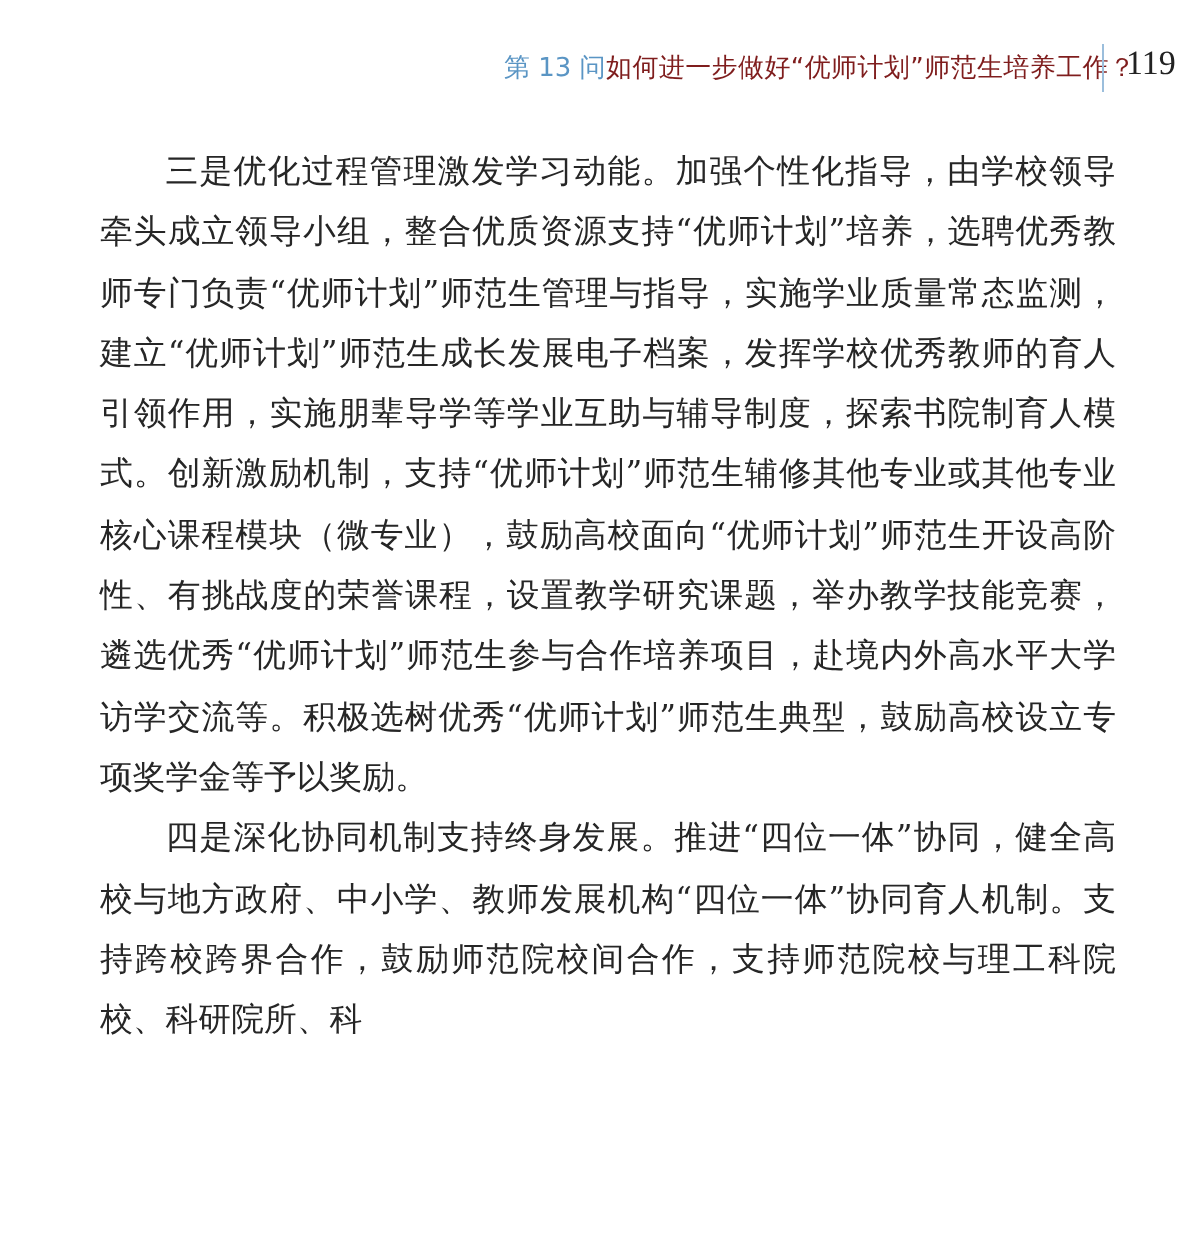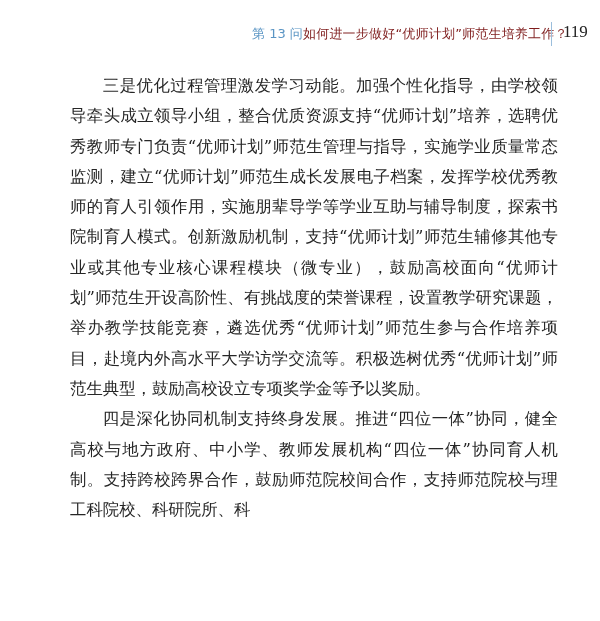--- a/index.html
+++ b/index.html
@@ -23,21 +23,21 @@
     .header-page {
       position: absolute; left: 563px; top: 2px;
       font-family: "Liberation Serif", serif; font-size: 17px; color: #222;
     }
     .body-text {
       position: absolute; left: 50px; top: 71px; width: 508px;
       font-family: "DejaVu Serif", serif; font-size: 16.4px; line-height: 30.3px; color: #262626;
       text-align: justify; text-justify: inter-character;
     }
     .body-text p { margin: 0; }
-    .body-text p.indent { text-indent: 2em; margin-left: 20px; }
+    .body-text p.indent { text-indent: 2em; }
   </style>
 </head>
 <body>
 
 <div class="page-header">
   <span class="header-chapter">第 13 问</span>
   <span class="header-title">如何进一步做好“优师计划”师范生培养工作？</span>
   <span class="header-divider"></span>
   <span class="header-page">119</span>
 </div>

